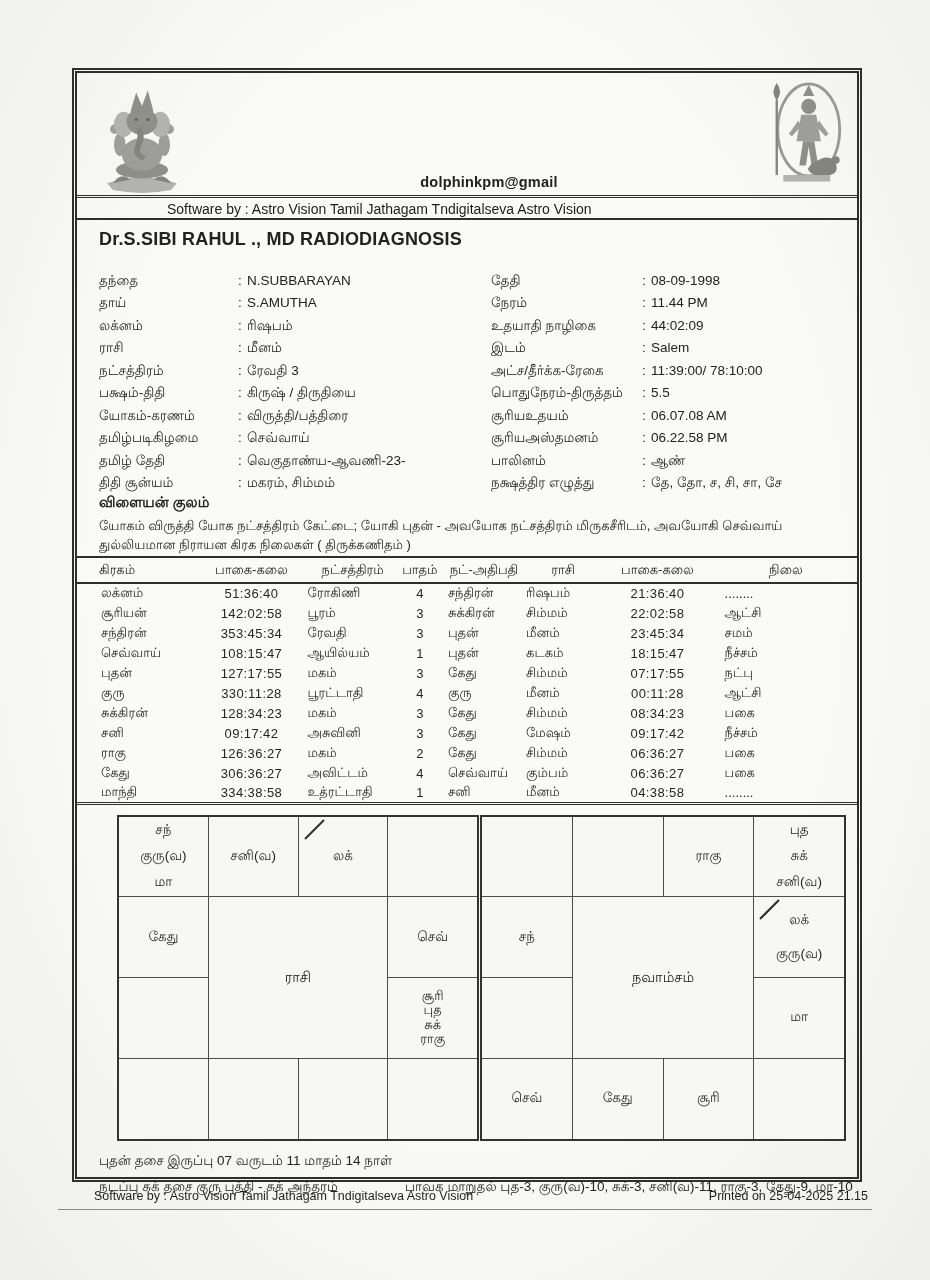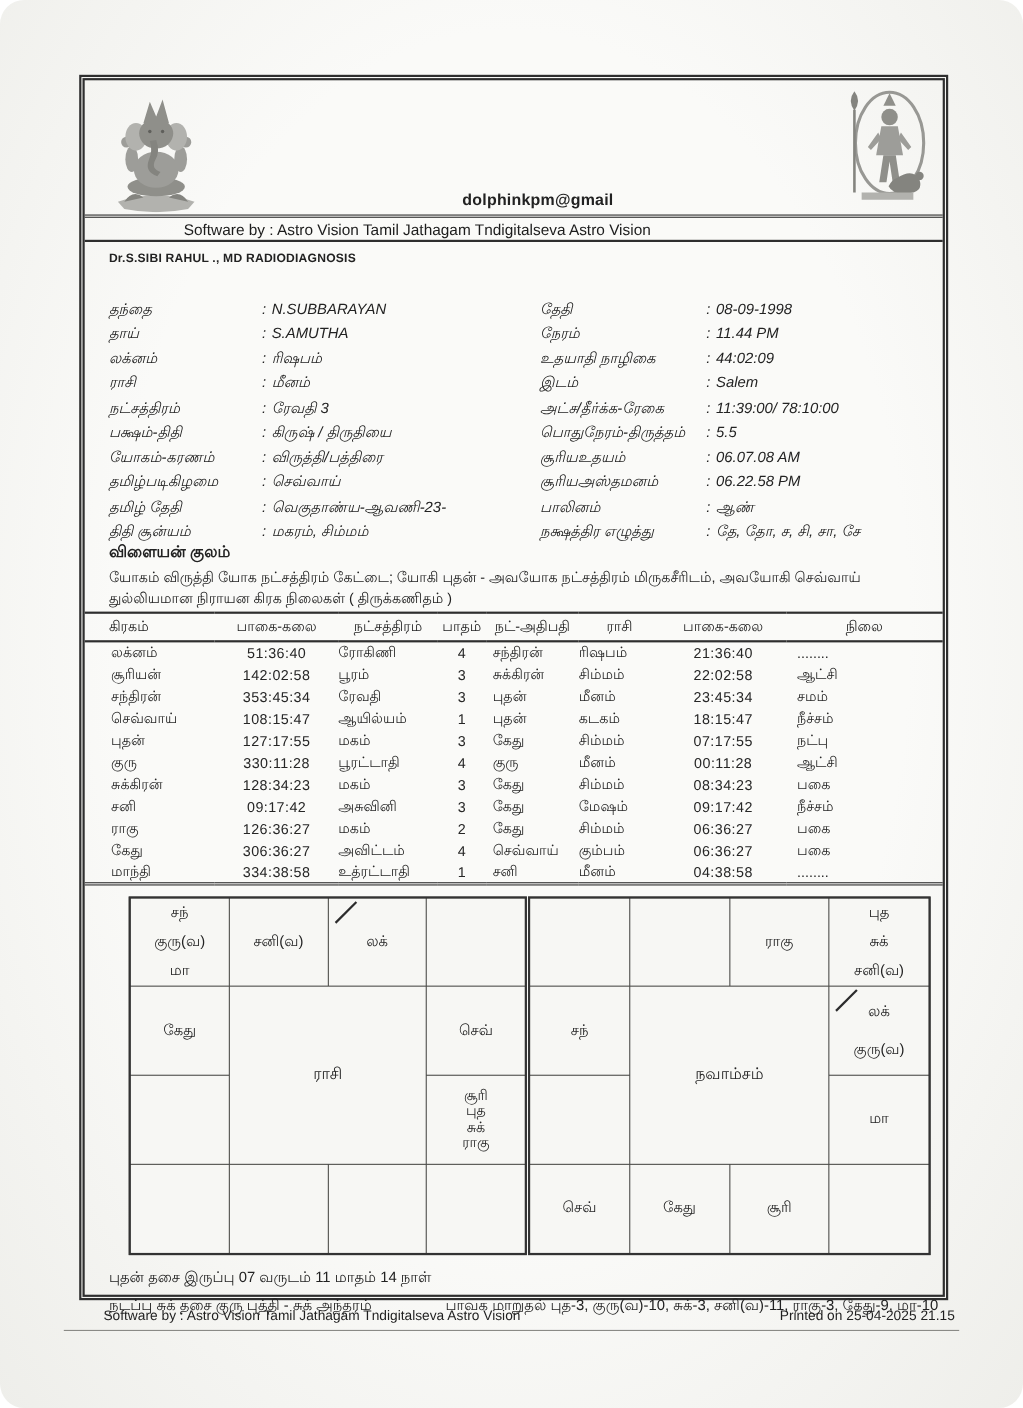--- a/index.html
+++ b/index.html
@@ -3,39 +3,39 @@
 <meta charset="utf-8">
 <style>
   :root{
     --paper:#f7f7f4;
     --ink:#222;
     --frame:#2e2e2e;
   }
   *{margin:0;padding:0;box-sizing:border-box;}
   body{width:930px;height:1280px;font-family:"Liberation Sans",sans-serif;color:var(--ink);}
   .page{position:relative;width:930px;height:1280px;
-        background:radial-gradient(ellipse at 50% 45%, #fafaf8 55%, #eeeeea 100%);overflow:hidden;border-radius:22px;}
+        background:radial-gradient(ellipse at 50% 45%, #fafaf8 55%, #eeeeea 100%);overflow:hidden;}
   .frame{position:absolute;left:72px;top:68px;width:790px;height:1114px;
          border:5px double var(--frame);}
   
   .header-region{position:relative;height:122px;}
   .deity{position:absolute;top:4px;}
   .deity.left{left:16px;width:98px;height:116px;}
   .deity.right{right:6px;width:94px;height:118px;}
   .email{position:absolute;bottom:5px;left:0;width:100%;text-align:center;
          font-weight:bold;font-size:14.5px;padding-left:44px;letter-spacing:.2px;}
   .software-bar{height:25px;border-top:3px double var(--frame);border-bottom:2px solid var(--frame);
                 font-size:14px;padding:3px 0 0 90px;color:#1c1c1c;}
   
   .name-row{display:flex;justify-content:space-between;padding:9px 6px 0 22px;height:46px;}
-  .person-name{font-weight:bold;font-size:11px;letter-spacing:.2px;}
+  .person-name{font-weight:bold;font-size:18px;letter-spacing:.2px;}
   .blessing{width:356px;font-size:11px;line-height:1.55;color:#333;}
   
   .details{padding:4px 0 0 22px;height:228px;font-size:13.5px;}
-  .drow{display:flex;height:22.5px;align-items:center;font-style:italic;}
+  .drow{display:flex;height:22.5px;align-items:center;}
   .dleft{display:flex;width:392px;}
   .dright{display:flex;flex:1;}
   .dlabel{width:134px;}
   .dlabel.wide{width:146px;}
   .dcolon{width:14px;text-align:center;}
   .dvalue{flex:1;}
   
   .yogi{height:60px;padding-left:22px;}
   .yogi-title{font-weight:bold;font-size:14.5px;margin-bottom:5px;}
   .yogi-line{font-size:13px;text-align:left;padding-right:10px;line-height:1.45;}

